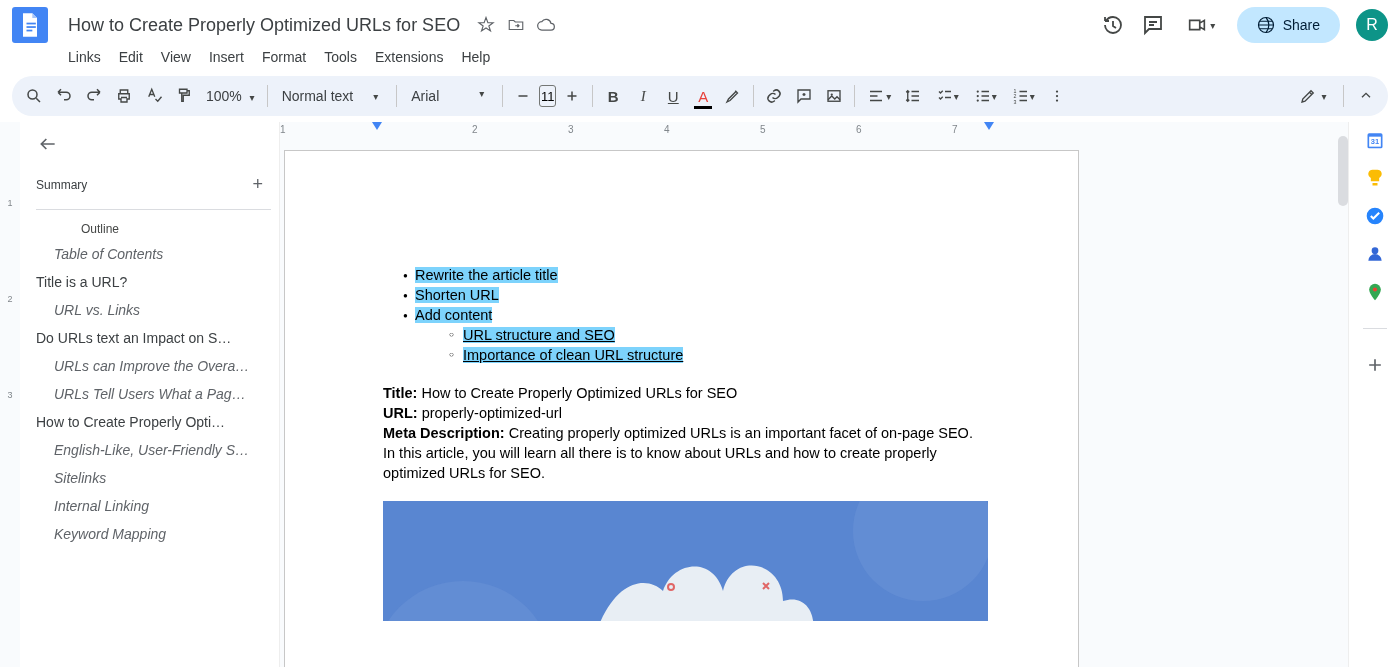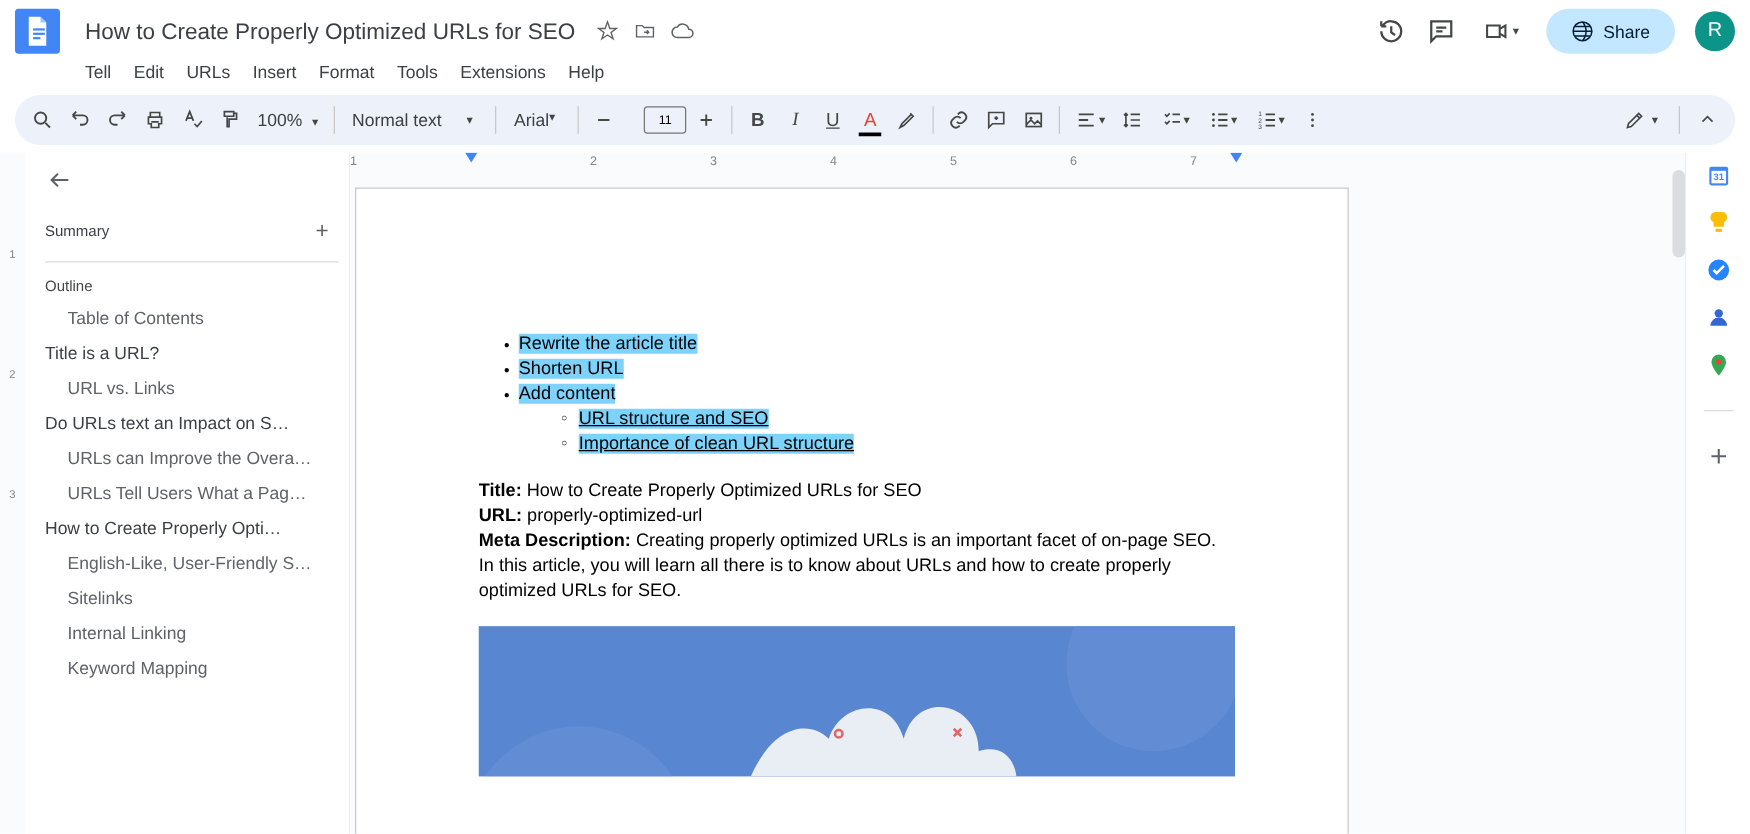--- a/index.html
+++ b/index.html
@@ -22,43 +22,43 @@
 .menu-item { padding: 3px 8px; font-size: 14px; color: #3c4043; cursor: pointer; border-radius: 4px; }
 
 
 .toolbar-wrap { padding: 6px 12px; }
 .toolbar { background: #edf2fa; border-radius: 24px; padding: 4px 8px; display: flex; align-items: center; height: 40px; gap: 2px; }
 .tbtn { width: 28px; height: 28px; border-radius: 4px; display: flex; align-items: center; justify-content: center; color: #444746; cursor: pointer; }
 .tbtn svg { width: 18px; height: 18px; }
 .sep { width: 1px; height: 22px; background: #c7c7c7; margin: 0 4px; }
 .zoom-txt { font-size: 14px; color: #3c4043; padding: 0 6px; }
 .styles-dd { font-size: 14px; color: #3c4043; padding: 0 12px 0 8px; display: flex; align-items: center; gap: 20px; }
-.font-dd { font-size: 14px; color: #3c4043; padding: 0 12px 0 8px; display: flex; align-items: flex-start; }
+.font-dd { font-size: 14px; color: #3c4043; padding: 0 12px 0 8px; display: flex; align-items: flex-start; gap: 40px; }
 .fsize { display: flex; align-items: center; gap: 2px; }
-.fsize-inp { width: 34px; height: 22px; border: 1px solid #747775; border-radius: 3px; text-align: center; font-size: 10px; background: transparent; margin-left: 16px; }
+.fsize-inp { width: 17px; height: 22px; border: 1px solid #747775; border-radius: 3px; text-align: center; font-size: 13px; background: transparent; }
 .toolbar-right { margin-left: auto; display: flex; align-items: center; gap: 4px; }
 .hide-btn { width: 28px; height: 28px; border-radius: 14px; background: transparent; display: flex; align-items: center; justify-content: center; cursor: pointer; color: #444746; }
 
 
 .body-area { display: flex; height: 553px; }
 
 
 .left-ruler { width: 20px; background: #f9fbfd; flex-shrink: 0; padding-top: 28px; font-size: 9px; color: #80868b; }
 .left-ruler .tick { height: 48px; text-align: center; }
 
 
 .outline { width: 260px; padding: 6px 4px 0 12px; flex-shrink: 0; overflow: hidden; border-right: 1px solid #eee; }
 .outline-back { width: 32px; height: 32px; display: flex; align-items: center; justify-content: center; color: #5f6368; cursor: pointer; border-radius: 16px; margin-bottom: 8px; }
 .outline-summary { display: flex; justify-content: space-between; align-items: center; padding: 6px 12px 6px 4px; font-size: 12px; color: #3c4043; font-weight: 500; }
 .outline-summary .plus { color: #5f6368; font-size: 18px; cursor: pointer; }
 .outline-hr { border: none; border-top: 1px solid #dadce0; margin: 8px 4px; }
-.outline-label { font-size: 12px; color: #454746; padding: 4px; }
+.outline-label { font-size: 12px; color: #454746; padding: 4px; margin-left: 45px; }
 .outline-item { font-size: 14px; color: #3c4043; padding: 6px 4px; cursor: pointer; white-space: nowrap; overflow: hidden; text-overflow: ellipsis; }
 .outline-item.l1 { font-weight: 500; padding-left: 4px; }
-.outline-item.l2 { padding-left: 22px; color: #5f6368; }
+.outline-item.l2 { padding-left: 22px; color: #5f6368; font-style: italic; }
 
 
 .doc-area { flex: 1; background: #f9fbfd; overflow: hidden; position: relative; }
 .top-ruler { height: 18px; padding-left: 4px; display: flex; font-size: 10px; color: #80868b; position: relative; }
 .ruler-mark { position: absolute; top: 2px; font-size: 10px; }
 .ruler-icon { position: absolute; top: 0; width: 10px; height: 10px; }
 .page { width: 795px; min-height: 535px; background: #fff; margin: 10px 4px 0 4px; border: 1px solid #c7c7c7; padding: 96px 98px 0 98px; font-family: Arial; font-size: 14.5px; color: #000; line-height: 1.38; }
 .page p { margin: 0; }
 .bullet-li { padding-left: 32px; position: relative; }
 .bullet-li::before { content: "●"; position: absolute; left: 20px; font-size: 8px; top: 5px; }
@@ -137,23 +137,23 @@
           <circle cx="12" cy="12" r="10" fill="none" stroke="#001d35" stroke-width="1.6"></circle>
           <path fill="none" stroke="#001d35" stroke-width="1.6" d="M12 2a15 15 0 010 20M2 12h20M4 7h16M4 17h16"></path>
         </svg>
       <span>Share</span>
     </button>
     <div class="avatar">R</div>
   </div>
 </div>
 
 <div class="menu-bar">
-  <span class="menu-item">Tell</span>
+  <span class="menu-item">Links</span>
   <span class="menu-item">Edit</span>
-  <span class="menu-item">URLs</span>
+  <span class="menu-item">View</span>
   <span class="menu-item">Insert</span>
   <span class="menu-item">Format</span>
   <span class="menu-item">Tools</span>
   <span class="menu-item">Extensions</span>
   <span class="menu-item">Help</span>
 </div>
 
 <div class="toolbar-wrap">
   <div class="toolbar">
     <span class="tbtn">

